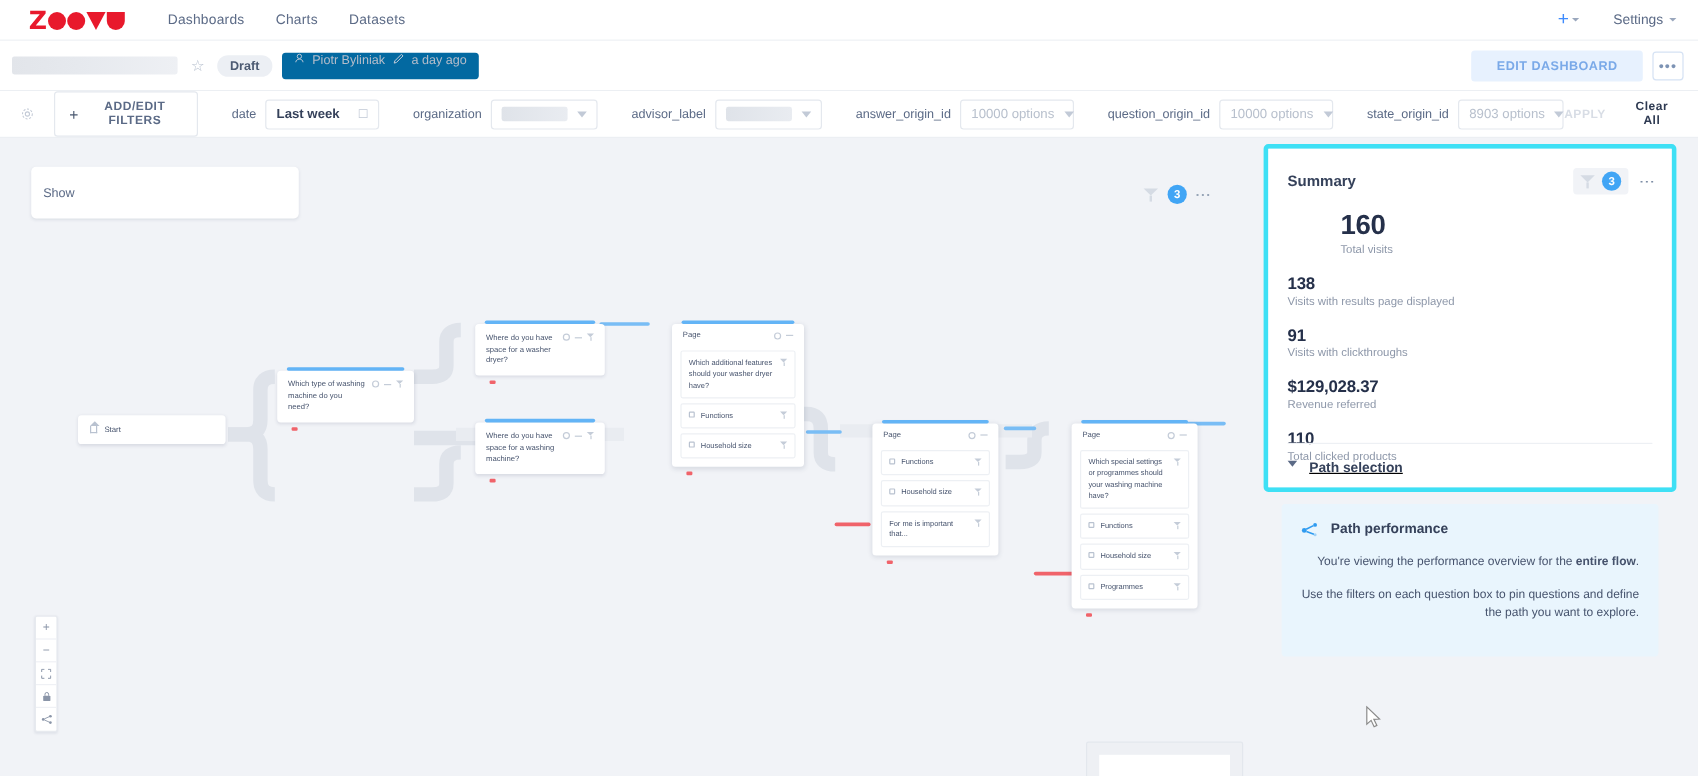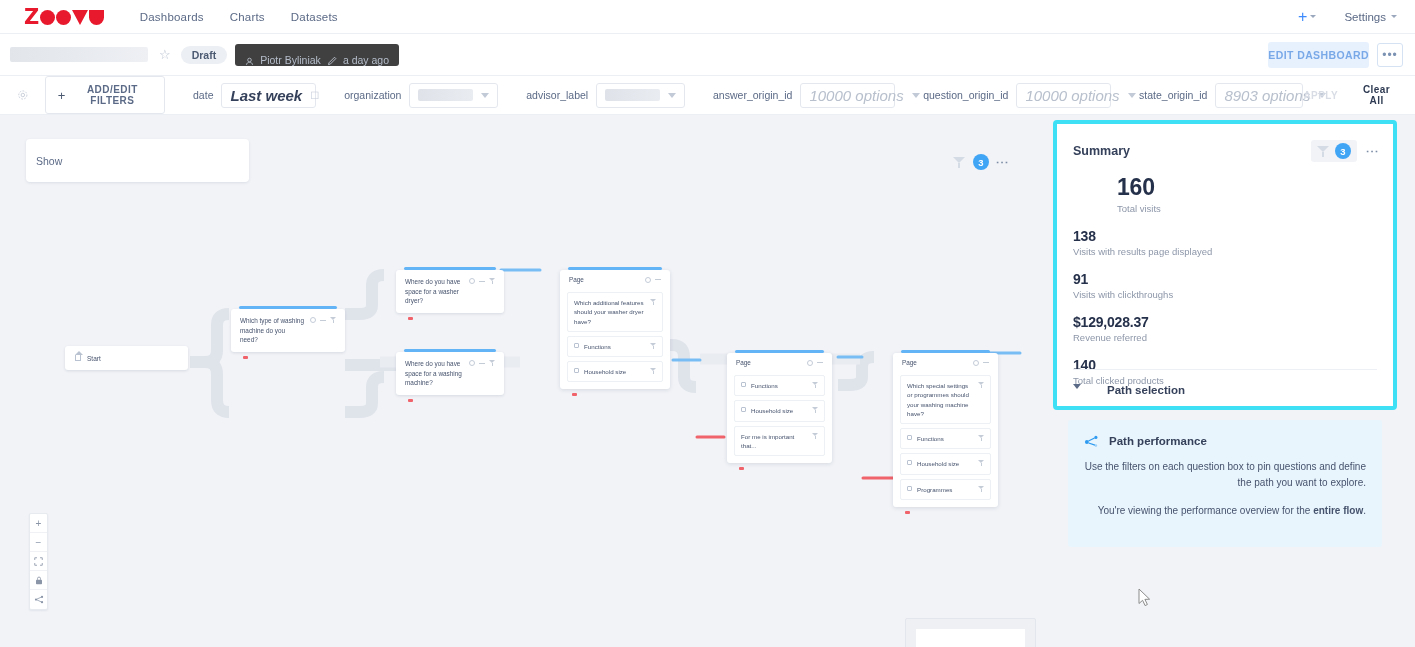--- a/index.html
+++ b/index.html
@@ -46,28 +46,28 @@
   .title-redact {
     margin-left: 10px; width: 138px; height: 15px; border-radius: 2px;
     background: linear-gradient(90deg,#e2e5ea 0%,#e6e9ee 40%,#eef0f4 100%);
   }
   .star-icon { margin-left: 11px; color: #b9c2d0; font-size: 13px; cursor: pointer; }
   .draft-badge {
     margin-left: 10px; background: #eceff4; color: #4c5a72; font-size: 10.5px; font-weight: 700;
     border-radius: 9px; padding: 3px 11px; cursor: pointer;
   }
   .meta-pill {
-    margin-left: 8px; background: #404040; border-radius: 3px; height: 22px;
-    display: flex; align-items: flex-end; gap: 6px; padding: 0 10px;
+    margin-left: 8px; background: #0369a1; border-radius: 3px; height: 22px;
+    display: flex; align-items: flex-start; gap: 6px; padding: 0 10px;
   }
   .meta-txt { font-size: 10.5px; color: #b5bdca; }
   .titlebar-right { margin-left: auto; margin-right: 12px; display: flex; align-items: center; gap: 8px; }
   .edit-dash-btn {
     background: #e7f1fe; color: #7aa9e8; font-size: 10.5px; font-weight: 700; letter-spacing: .4px;
-    border: none; border-radius: 3px; padding: 7px 0; cursor: pointer;
+    border: none; border-radius: 3px; padding: 7px 21px; cursor: pointer;
   }
   .dots-btn {
     width: 26px; height: 24px; border: 1px solid #d5e2f4; border-radius: 3px; background: #fff;
     color: #7d93b4; font-size: 12px; display: flex; align-items: center; justify-content: center;
     cursor: pointer; letter-spacing: 1px;
   }
 
   
   .filterbar {
     position: absolute; left: 0; top: 76px; width: 1415px; height: 39px;
@@ -79,21 +79,21 @@
     margin-left: 16px; border: 1px solid #e4e8ee; border-radius: 3px; background: #fff;
     font-size: 10px; font-weight: 700; letter-spacing: .45px; color: #5b6a86;
     padding: 7px 12px; display: flex; align-items: center; gap: 7px; cursor: pointer;
   }
   .addfilters-btn .pl { color: #4a5870; font-size: 13px; line-height: 9px; font-weight: 400; }
   .flt-label { font-size: 10.5px; color: #5b6a86; margin-left: 28px; }
   .flt-select {
     margin-left: 8px; height: 25px; border: 1px solid #e4e8ee; border-radius: 3px; background: #fff;
     display: flex; align-items: center; padding: 0 8px; gap: 8px; cursor: pointer; min-width: 62px;
   }
-  .flt-value { font-size: 15px; color: #35415a; font-weight: 600; white-space: nowrap; font-style: italic; }
+  .flt-value { font-size: 11px; color: #35415a; font-weight: 600; white-space: nowrap; }
   .flt-value.ghost { color: #b8c0cd; font-weight: 400; }
   .flt-redact { width: 80px; height: 12px; border-radius: 2px;
     background: linear-gradient(90deg,#dfe3e9,#e9ecf1); }
   .flt-chev { margin-left: auto; width: 0; height: 0; border-left: 4px solid transparent;
     border-right: 4px solid transparent; border-top: 5px solid #c2cad7; }
   .cal-icon { margin-left: auto; color: #c2cad7; font-size: 10px; }
   .apply-btn { margin-left: auto; font-size: 10px; font-weight: 700; letter-spacing: .45px;
     color: #d8dde5; background: none; border: none; cursor: pointer; }
   .clearall-btn { margin-left: 20px; margin-right: 20px; font-size: 10px; font-weight: 700;
     letter-spacing: .45px; color: #2e3a52; background: none; border: none; cursor: pointer; }
@@ -199,21 +199,21 @@
   .sum-hdr-right { margin-left: auto; display: flex; align-items: center; gap: 10px; }
   .sum-filter-pill { background: #f1f3f7; border-radius: 3px; padding: 3px 6px;
     display: flex; align-items: center; gap: 6px; cursor: pointer; }
   .metric { margin-top: 14px; }
   .metric.first { margin-top: 12px; margin-left: 44px; }
   .m-val { color: #25304a; font-weight: 700; letter-spacing: -0.2px; }
   .m-val.big { font-size: 23px; }
   .m-val.sm { font-size: 14px; }
   .m-lbl { font-size: 9.5px; color: #8d97a9; margin-top: 2px; }
   .sum-divider { position: absolute; left: 16px; right: 16px; bottom: 36px; height: 1px; background: #edf0f4; }
-  .path-sel { position: absolute; left: 16px; bottom: 10px; display: flex; align-items: flex-start; gap: 26px; cursor: pointer; }
+  .path-sel { position: absolute; left: 16px; bottom: 10px; display: flex; align-items: flex-start; gap: 10px; cursor: pointer; text-decoration: underline; }
   .ps-chev { width: 0; height: 0; border-left: 4px solid transparent; border-right: 4px solid transparent;
     border-top: 5px solid #5b6a86; }
   .ps-txt { font-size: 11.5px; font-weight: 700; color: #35415a; }
 
   
   .path-card {
     position: absolute; left: 1068px; top: 420px; width: 314px; height: 127px;
     background: #e9f5fd; border-radius: 3px; padding: 14px 16px; text-align: right;
   }
   .pc-hdr { display: flex; align-items: center; gap: 10px; }
@@ -550,21 +550,21 @@
       </div>
       <div class="metric">
         <div class="m-val sm">91</div>
         <div class="m-lbl">Visits with clickthroughs</div>
       </div>
       <div class="metric">
         <div class="m-val sm">$129,028.37</div>
         <div class="m-lbl">Revenue referred</div>
       </div>
       <div class="metric">
-        <div class="m-val sm">140</div>
+        <div class="m-val sm">110</div>
         <div class="m-lbl">Total clicked products</div>
       </div>
 
       <div class="sum-divider"></div>
       <div class="path-sel">
         <span class="ps-chev"></span>
         <span class="ps-txt">Path selection</span>
       </div>
     </div>
   </div>
@@ -572,23 +572,23 @@
   <div class="path-card">
     <div class="pc-hdr">
       <svg width="15" height="14" viewBox="0 0 14 14">
         <circle cx="2.4" cy="8" r="2" fill="#2f9bf0"></circle>
         <circle cx="11.4" cy="3.4" r="1.6" fill="#2f9bf0"></circle>
         <circle cx="11.4" cy="11.6" r="1.3" fill="#9fd2f8"></circle>
         <path d="M4 7L10 4M4.2 9L10.4 11.2" stroke="#2f9bf0" stroke-width="1.3"></path>
       </svg>
       <span class="pc-title">Path performance</span>
     </div>
-    <div class="pc-p second">Use the filters on each question box to pin questions and define the path you want to explore.</div>
     <div class="pc-p">
       <span>You're viewing the performance overview for the </span><b>entire flow</b><span>.</span>
     </div>
+    <div class="pc-p second">Use the filters on each question box to pin questions and define the path you want to explore.</div>
   </div>
 
   <svg class="cursor" viewBox="0 0 14 19">
     <path d="M1 1 L1 15.5 L4.6 12.3 L7.1 17.6 L9.4 16.5 L6.9 11.4 L11.6 11.2 Z" fill="#ffffff" stroke="#8b8b8b" stroke-width="1"></path>
   </svg>
 
 </div>
 
 </body></html>

